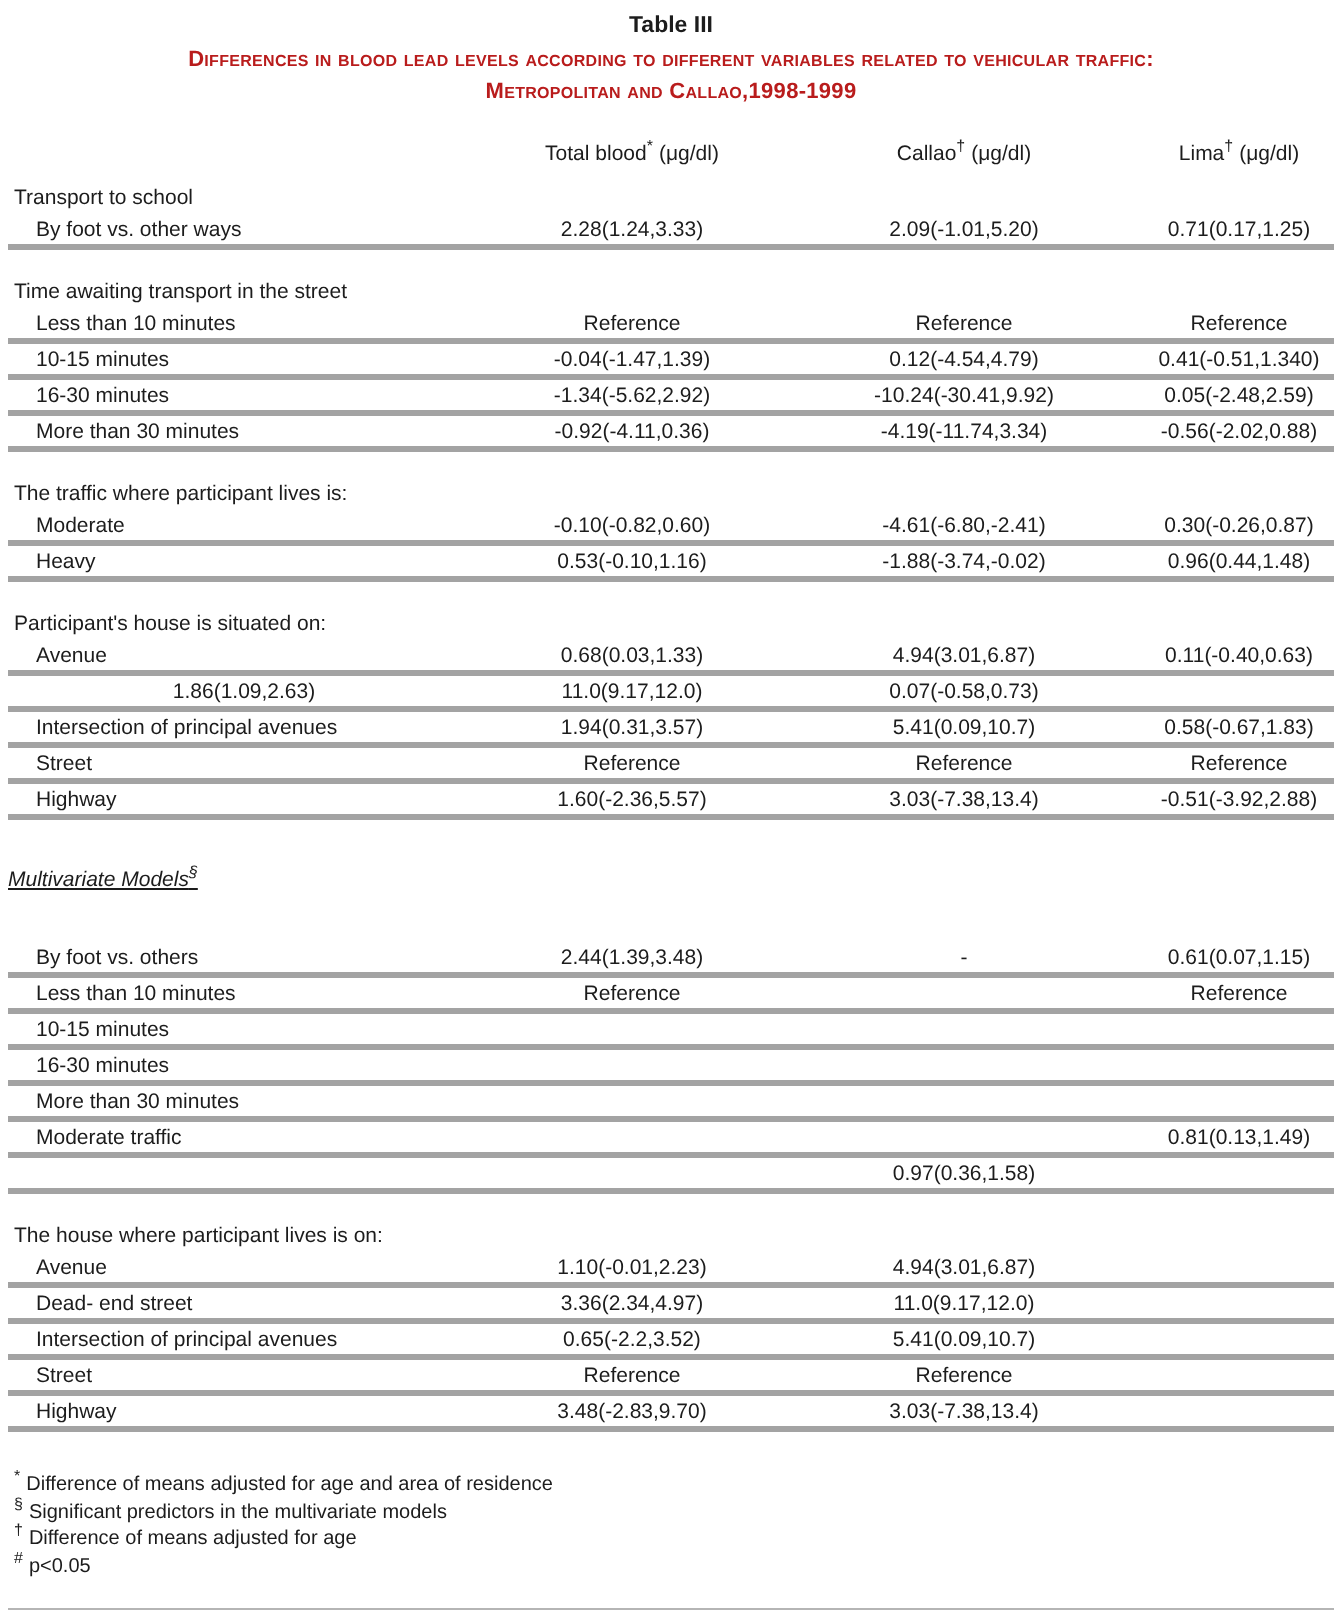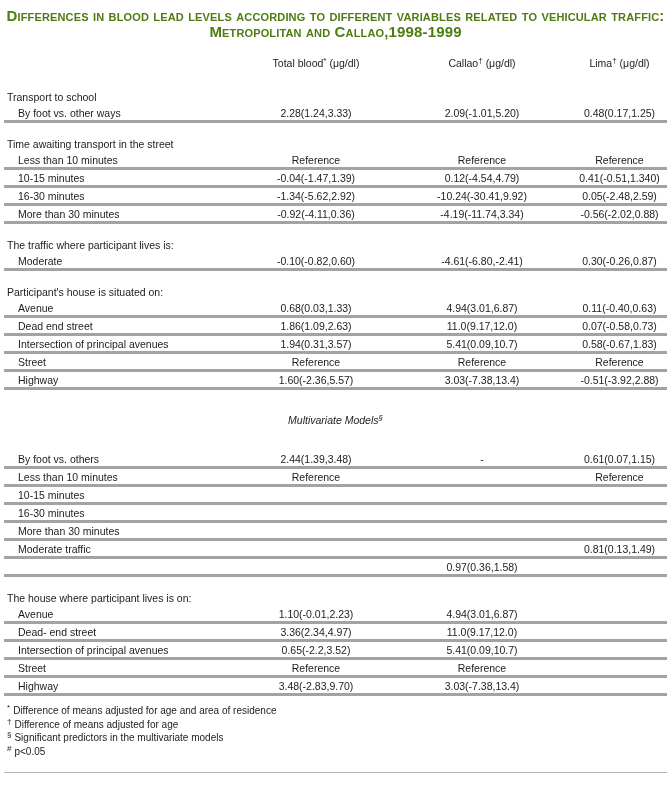--- a/index.html
+++ b/index.html
@@ -19,81 +19,83 @@
   .title {
     text-align: center;
     font-weight: bold;
     font-size: 11.5px;
     margin-top: 2px;
   }
   .subtitle {
     text-align: center;
     font-weight: bold;
     font-variant: small-caps;
-    font-size: 15px;
+    font-size: 11px;
     line-height: 16px;
     margin-top: 3px;
     letter-spacing: 0.15px;
-    color: #4d7c0f;
+    color: #b91c1c;
   }
   .grid-row {
     display: grid;
     grid-template-columns: 236px 152px 180px 1fr;
     align-items: center;
   }
   .header-row {
     margin-top: 14px;
     height: 18px;
     font-size: 10.5px;
   }
   .cell.val { text-align: center; }
   sup { font-size: 8px; line-height: 0; }
   .unit { margin-left: 3px; text-align: right; }
-  #table-body { margin-top: 16px; }
+  #table-body { margin-top: 4px; }
   .data-row {
     height: 18px;
     border-bottom: 3px solid #a3a3a3;
     font-size: 10.5px;
   }
   .data-row .label { padding-left: 14px; }
   .section-row {
     height: 17px;
     font-size: 10.5px;
     display: flex;
     align-items: center;
     padding-left: 3px;
   }
   .spacer-row { height: 12px; }
   .spacer-row.large { height: 22px; }
   .center-row {
-    text-align: center;
+    text-align: left;
     font-style: italic;
     font-size: 10.5px;
     height: 17px;
     line-height: 17px;
+    text-decoration: underline;
   }
   .footnotes {
-    margin-top: 8px;
+    margin-top: 20px;
     font-size: 10px;
     line-height: 13.5px;
     padding-left: 3px;
   }
   .footnote { white-space: nowrap; }
   .footnote .fn-text { margin-left: 3px; }
   .bottom-rule {
     border-bottom: 1px solid #b5b5b5;
     margin-top: 14px;
   }
 </style>
 </head>
 <body>
 
 <div class="page">
 
   <header>
+    <div class="title">Table III</div>
     <div class="subtitle">
       <div>Differences in blood lead levels according to different variables related to vehicular traffic:</div>
       <div>Metropolitan and Callao,1998-1999</div>
     </div>
   </header>
 
   <div class="grid-row header-row">
     <div class="cell label"></div>
     <div class="cell val"><span>Total blood</span><sup>*</sup><span class="unit">(μg/dl)</span></div>
     <div class="cell val"><span>Callao</span><sup>†</sup><span class="unit">(μg/dl)</span></div>
@@ -101,21 +103,21 @@
   </div>
 
   <div id="table-body">
       <div class="section-row">
         <span>Transport to school</span>
       </div>
       <div class="grid-row data-row">
         <div class="cell label">By foot vs. other ways</div>
         <div class="cell val">2.28(1.24,3.33)</div>
         <div class="cell val">2.09(-1.01,5.20)</div>
-        <div class="cell val">0.48(0.17,1.25)</div>
+        <div class="cell val">0.71(0.17,1.25)</div>
       </div>
       <div class="spacer-row"></div>
       <div class="section-row">
         <span>Time awaiting transport in the street</span>
       </div>
       <div class="grid-row data-row">
         <div class="cell label">Less than 10 minutes</div>
         <div class="cell val">Reference</div>
         <div class="cell val">Reference</div>
         <div class="cell val">Reference</div>
@@ -141,32 +143,37 @@
       <div class="spacer-row"></div>
       <div class="section-row">
         <span>The traffic where participant lives is:</span>
       </div>
       <div class="grid-row data-row">
         <div class="cell label">Moderate</div>
         <div class="cell val">-0.10(-0.82,0.60)</div>
         <div class="cell val">-4.61(-6.80,-2.41)</div>
         <div class="cell val">0.30(-0.26,0.87)</div>
       </div>
+      <div class="grid-row data-row">
+        <div class="cell label">Heavy</div>
+        <div class="cell val">0.53(-0.10,1.16)</div>
+        <div class="cell val">-1.88(-3.74,-0.02)</div>
+        <div class="cell val">0.96(0.44,1.48)</div>
+      </div>
       <div class="spacer-row"></div>
       <div class="section-row">
         <span>Participant's house is situated on:</span>
       </div>
       <div class="grid-row data-row">
         <div class="cell label">Avenue</div>
         <div class="cell val">0.68(0.03,1.33)</div>
         <div class="cell val">4.94(3.01,6.87)</div>
         <div class="cell val">0.11(-0.40,0.63)</div>
       </div>
       <div class="grid-row data-row">
-        <div class="cell label">Dead end street</div>
         <div class="cell val">1.86(1.09,2.63)</div>
         <div class="cell val">11.0(9.17,12.0)</div>
         <div class="cell val">0.07(-0.58,0.73)</div>
       </div>
       <div class="grid-row data-row">
         <div class="cell label">Intersection of principal avenues</div>
         <div class="cell val">1.94(0.31,3.57)</div>
         <div class="cell val">5.41(0.09,10.7)</div>
         <div class="cell val">0.58(-0.67,1.83)</div>
       </div>
@@ -257,20 +264,20 @@
       <div class="grid-row data-row">
         <div class="cell label">Highway</div>
         <div class="cell val">3.48(-2.83,9.70)</div>
         <div class="cell val">3.03(-7.38,13.4)</div>
         <div class="cell val"></div>
       </div>
     </div>
 
   <div class="footnotes">
     <div class="footnote"><sup>*</sup><span class="fn-text">Difference of means adjusted for age and area of residence</span></div>
+    <div class="footnote"><sup>§</sup><span class="fn-text">Significant predictors in the multivariate models</span></div>
     <div class="footnote"><sup>†</sup><span class="fn-text">Difference of means adjusted for age</span></div>
-    <div class="footnote"><sup>§</sup><span class="fn-text">Significant predictors in the multivariate models</span></div>
     <div class="footnote"><sup>#</sup><span class="fn-text">p&lt;0.05</span></div>
   </div>
 
   <div class="bottom-rule"></div>
 
 </div>
 
 </body></html>

